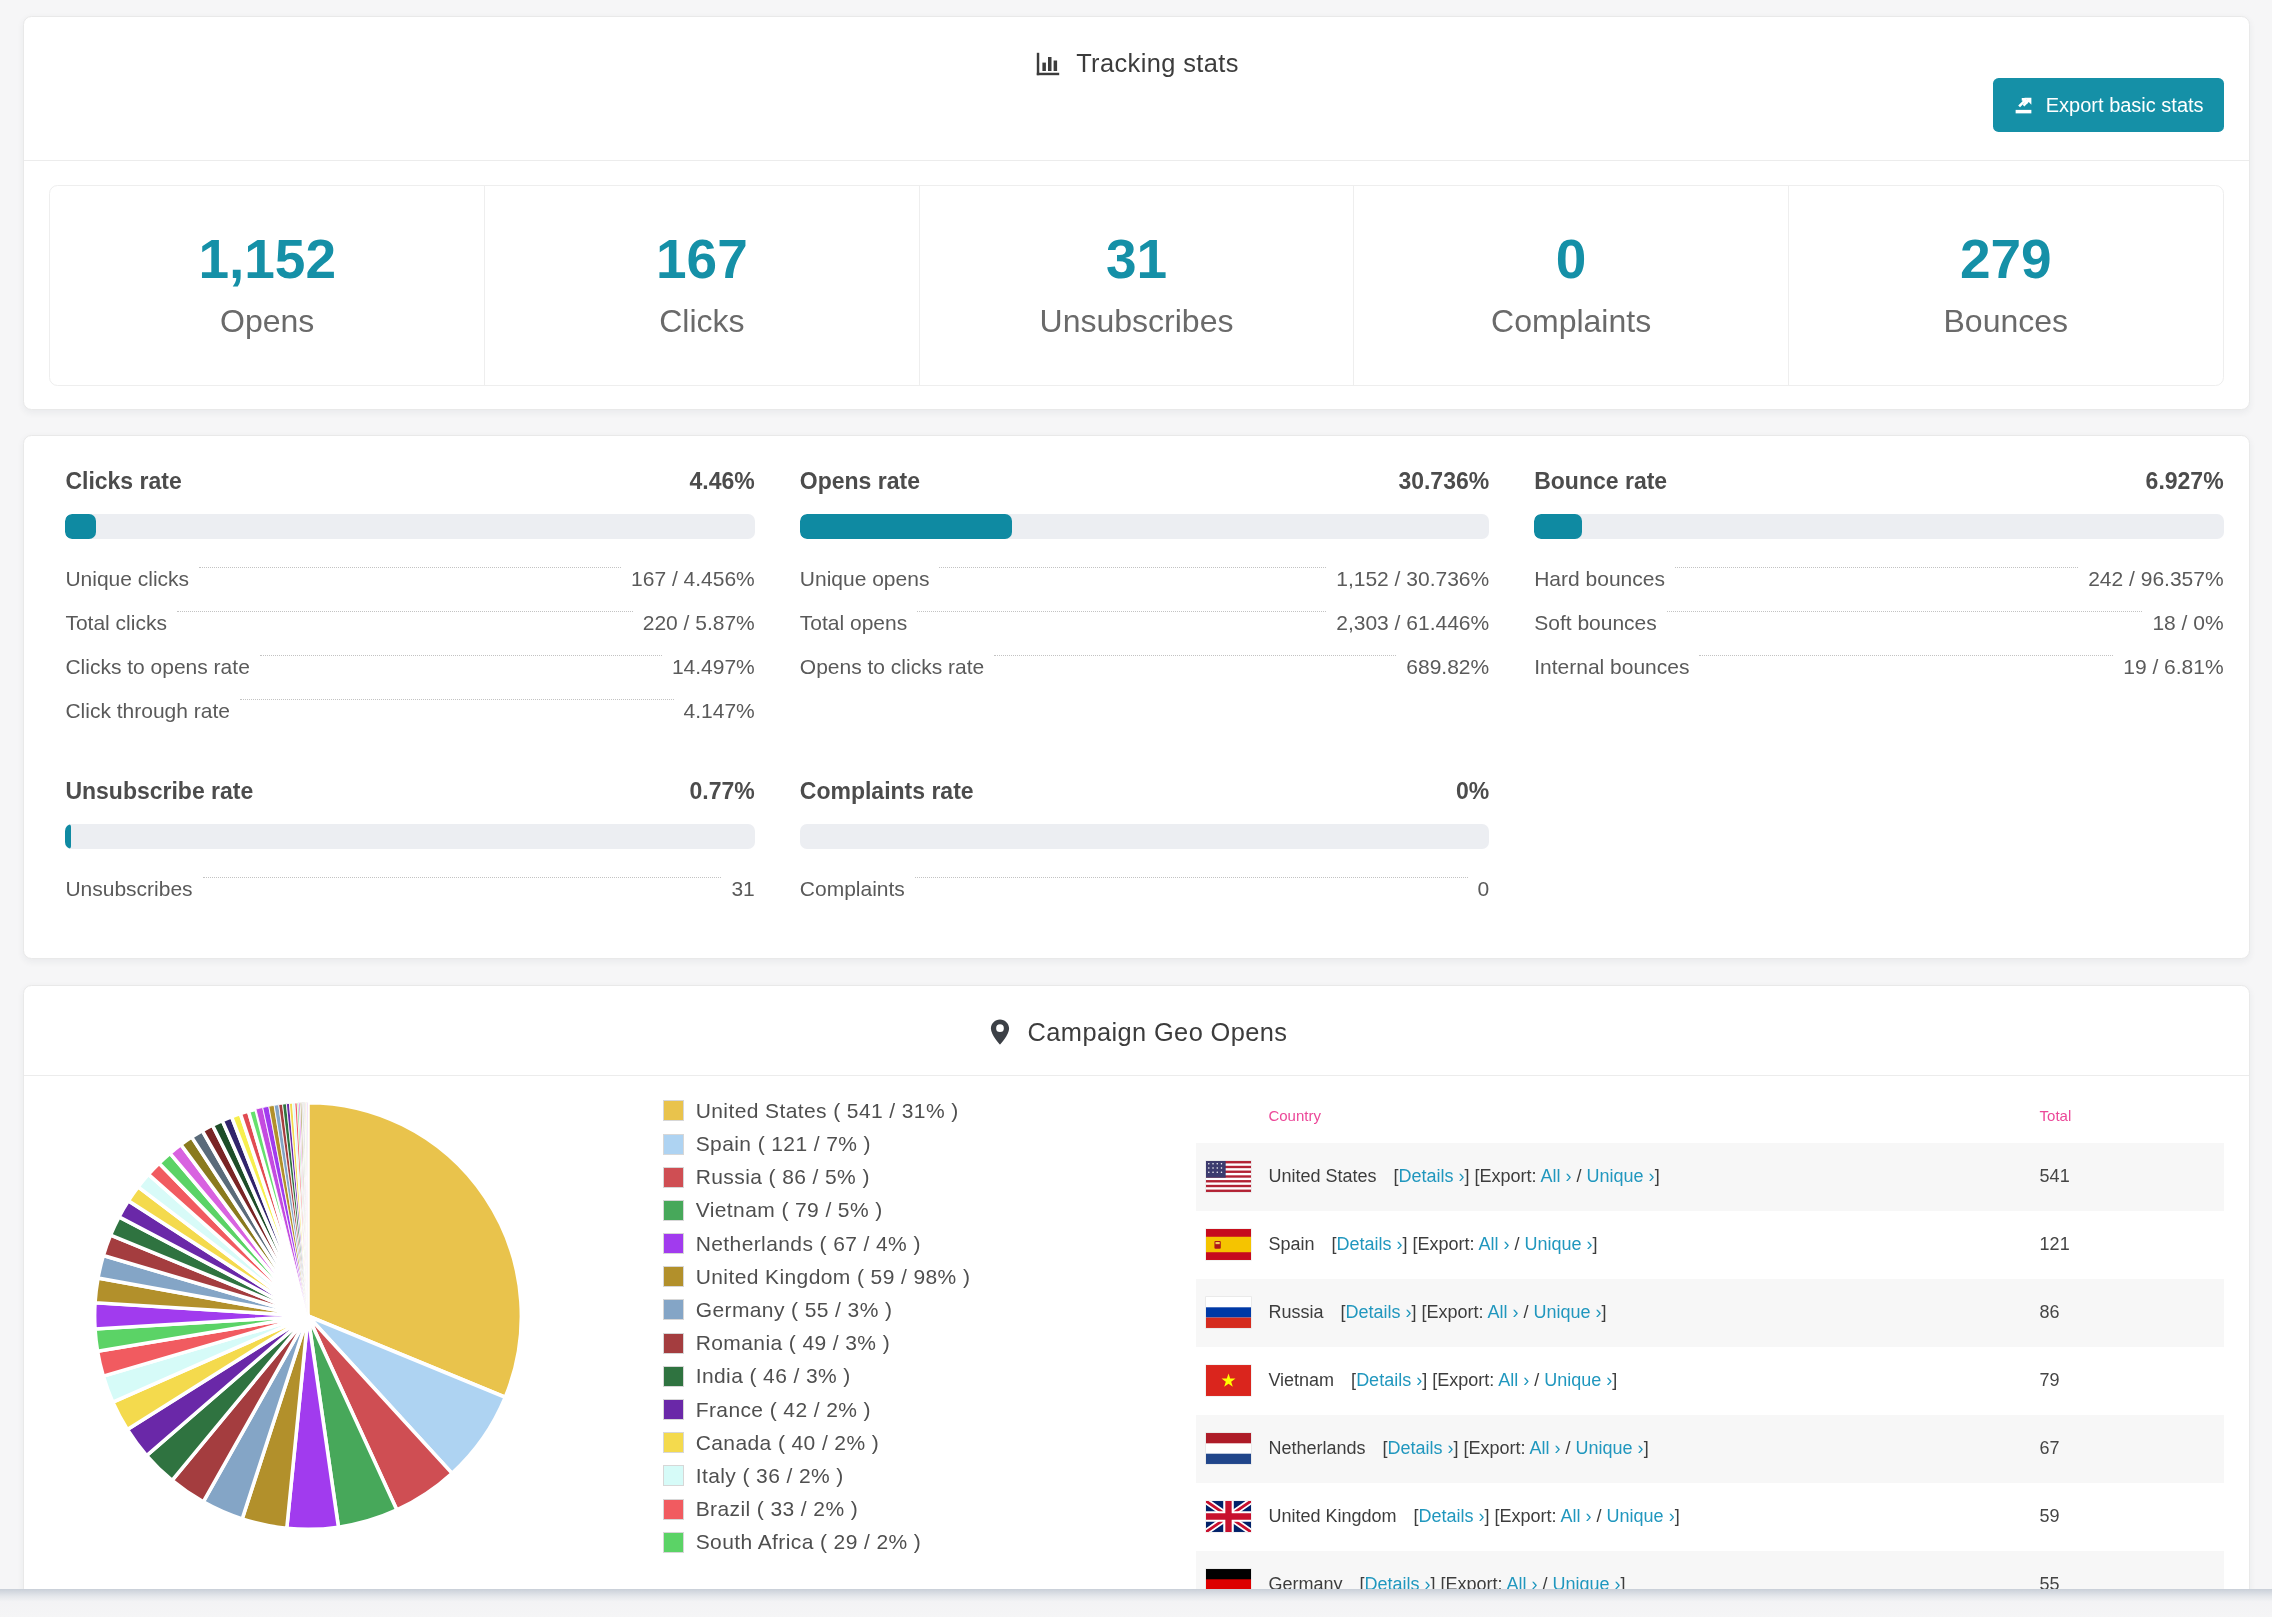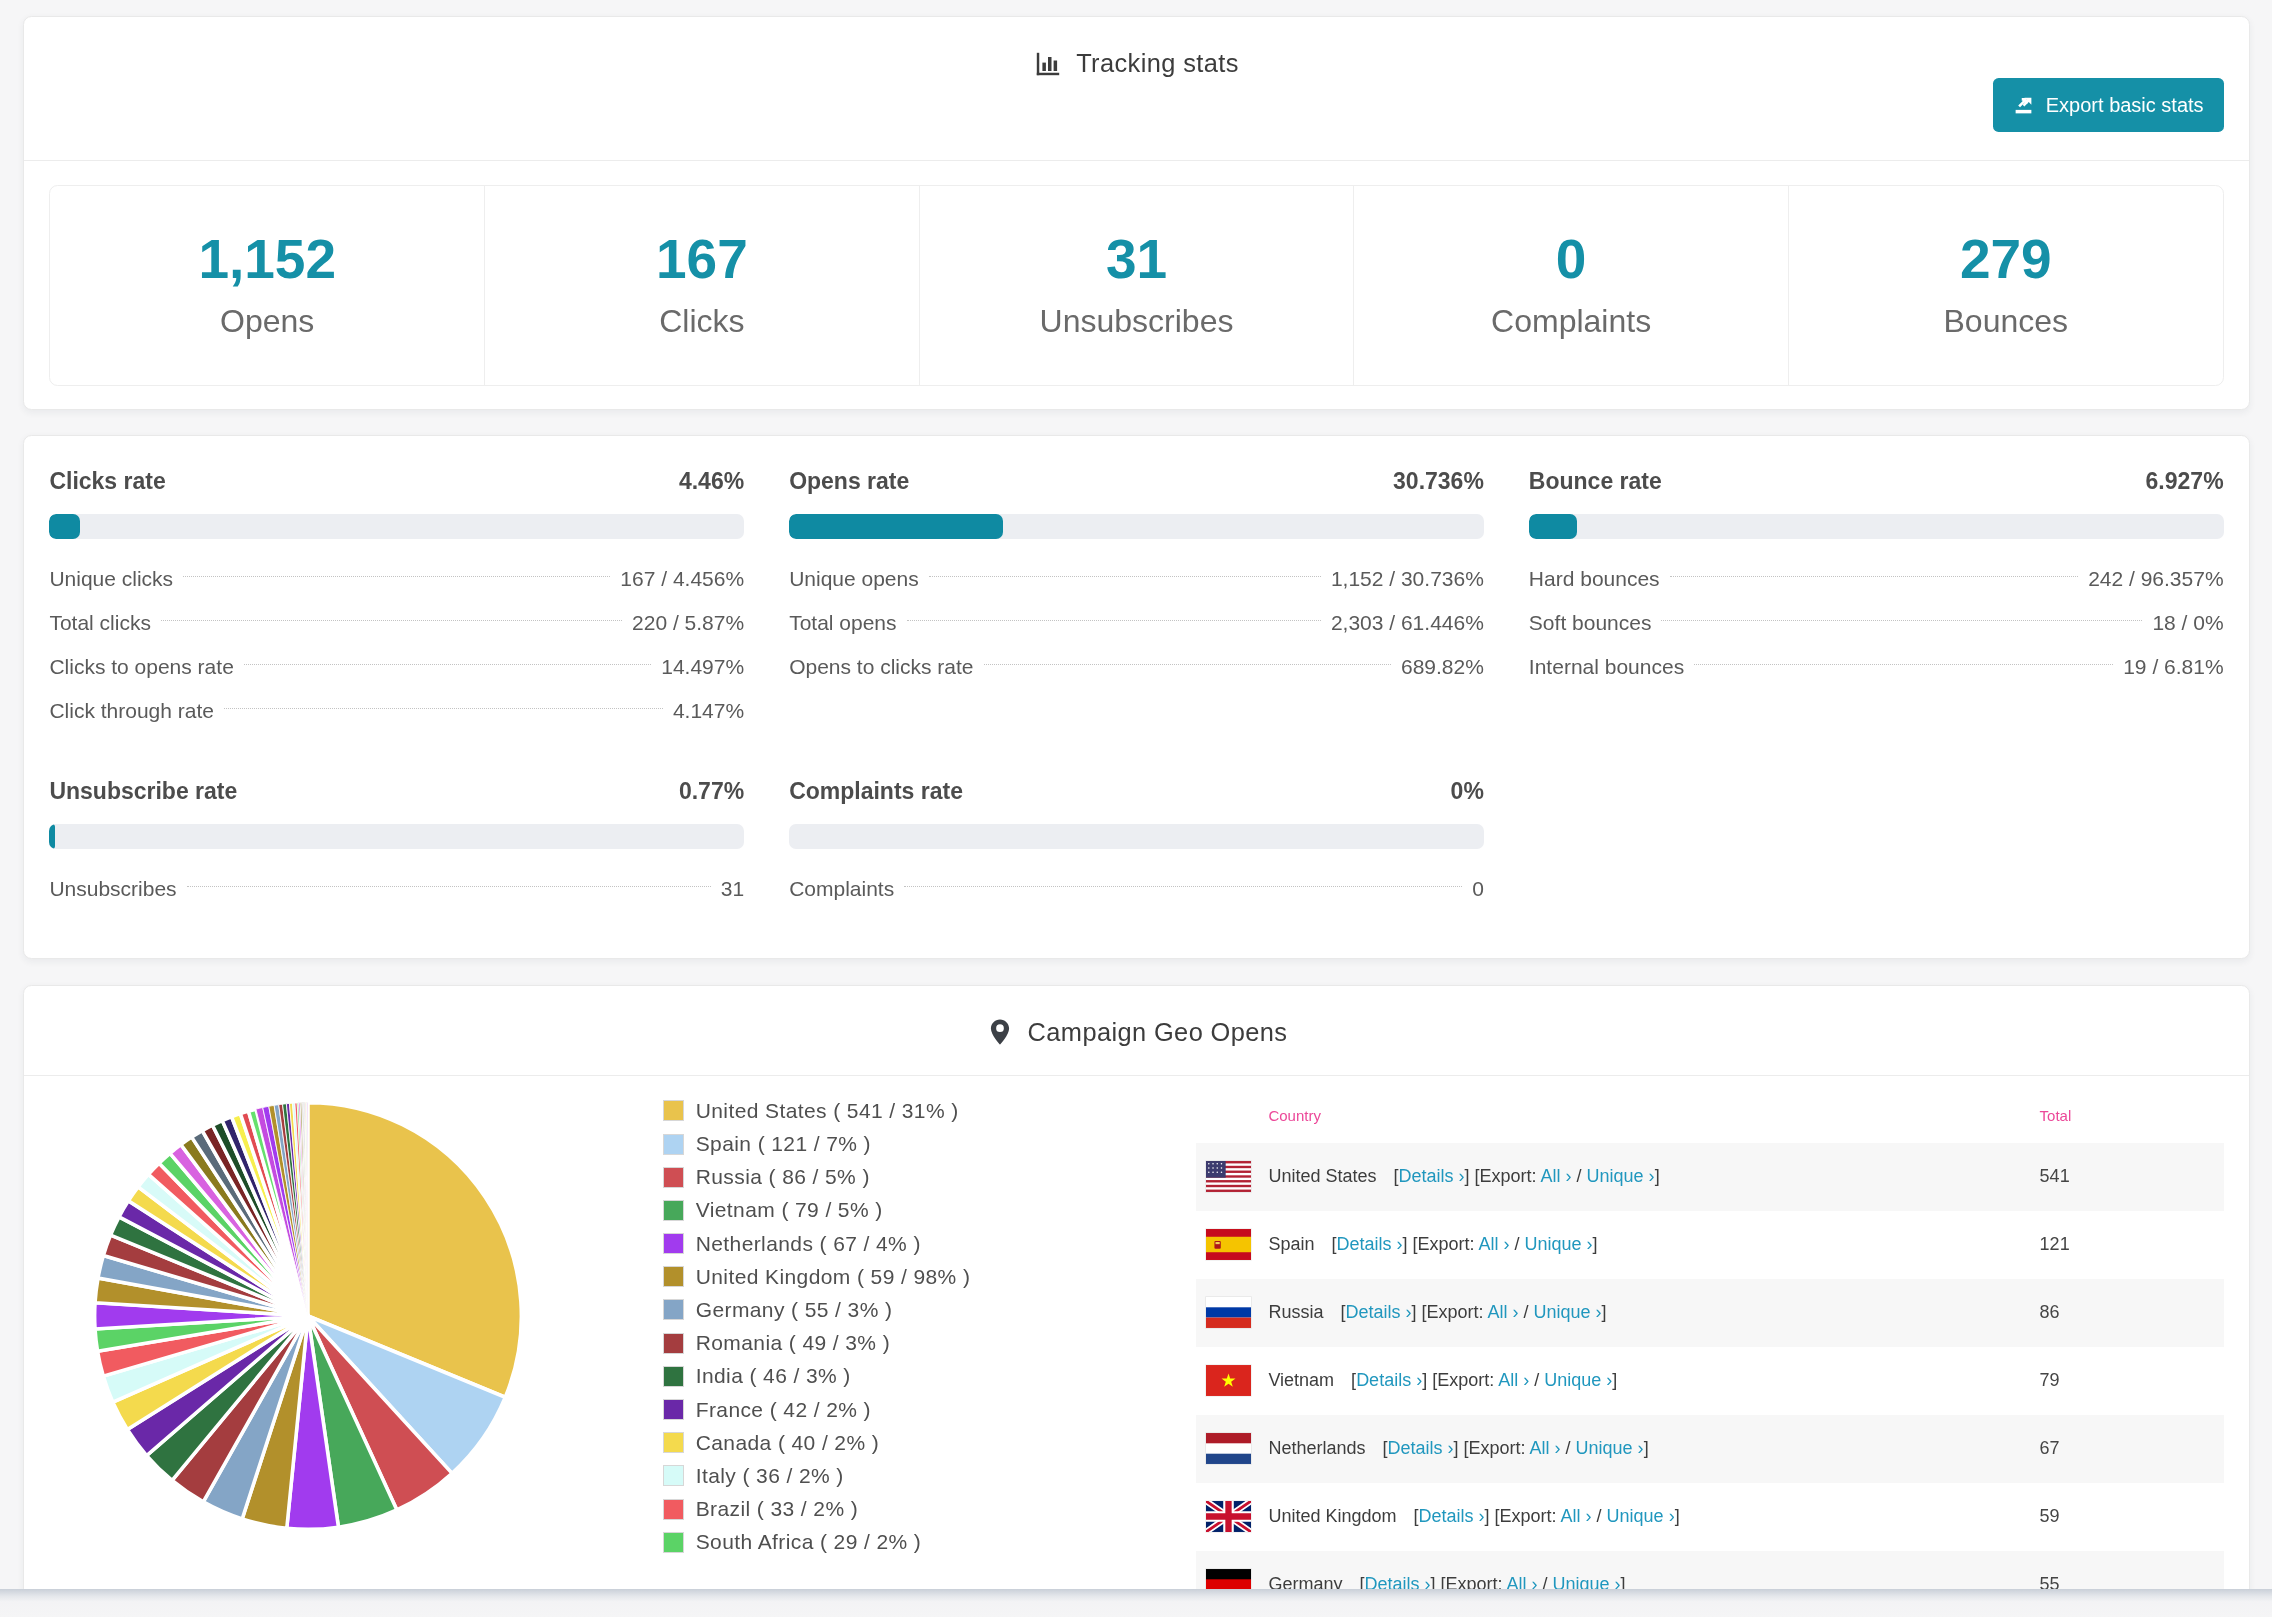--- a/index.html
+++ b/index.html
@@ -31,29 +31,29 @@
   .stats-row{
     margin:24px 25.4px 0 25.4px;height:199px;
     border:1.4px solid #eeeeee;border-radius:8.5px;
     display:flex;background:#fff;
   }
   .stat-cell{flex:1;display:flex;flex-direction:column;align-items:center;justify-content:center;border-left:1.4px solid #eeeeee;}
   .stat-cell:first-child{border-left:none;}
   .stat-value{font-size:55px;font-weight:700;color:#1590a7;line-height:1;}
   .stat-label{font-size:32px;color:#6a6a6a;margin-top:15.5px;}
   
-  .rates-grid{display:grid;grid-template-columns:1fr 1fr 1fr;column-gap:45px;padding:32px 25.4px 0 25.4px;}
+  .rates-grid{display:grid;grid-template-columns:1fr 1fr 1fr;column-gap:45px;padding:32px 25.4px 0 25.4px;margin-left:16px;}
   .rates-grid.second{padding-top:35px;}
   .rate-head{display:flex;justify-content:space-between;align-items:baseline;}
   .rate-title{font-size:23px;font-weight:700;color:#4c4c4c;}
   .rate-value{font-size:23px;font-weight:700;color:#4c4c4c;}
   .bar{margin-top:18.4px;height:25.4px;border-radius:7px;background:#eceef2;overflow:hidden;position:relative;}
   .bar-fill{position:absolute;left:0;top:0;bottom:0;border-radius:7px;background:#0f8aa2;}
   .rate-rows{margin-top:28px;}
-  .drow{display:flex;align-items:center;margin-bottom:20px;font-size:21px;color:#5a5a5a;}
+  .drow{display:flex;align-items:flex-start;margin-bottom:20px;font-size:21px;color:#5a5a5a;}
   .drow .leader{flex:1;border-bottom:1.4px dotted #c3c3c3;margin:0 10px 5.6px 10px;}
   .drow .dval{white-space:nowrap;}
   
   .geo-body{display:flex;align-items:flex-start;padding:12.7px 25.4px 0 25.4px;}
   .pie-wrap{width:503px;padding:8.5px 0 0 40px;flex:0 0 auto;}
   .legend{width:385px;margin-left:71px;padding-top:10px;flex:0 0 auto;}
   .legend-item{display:flex;align-items:center;margin-bottom:9.2px;cursor:pointer;}
   .legend-swatch{width:19px;height:19px;border:1.4px solid #d7d7d7;margin-right:11.3px;flex:0 0 auto;}
   .legend-label{font-size:21px;color:#4f4f4f;letter-spacing:0.4px;}
   .geo-table{flex:1;margin-left:148px;}

